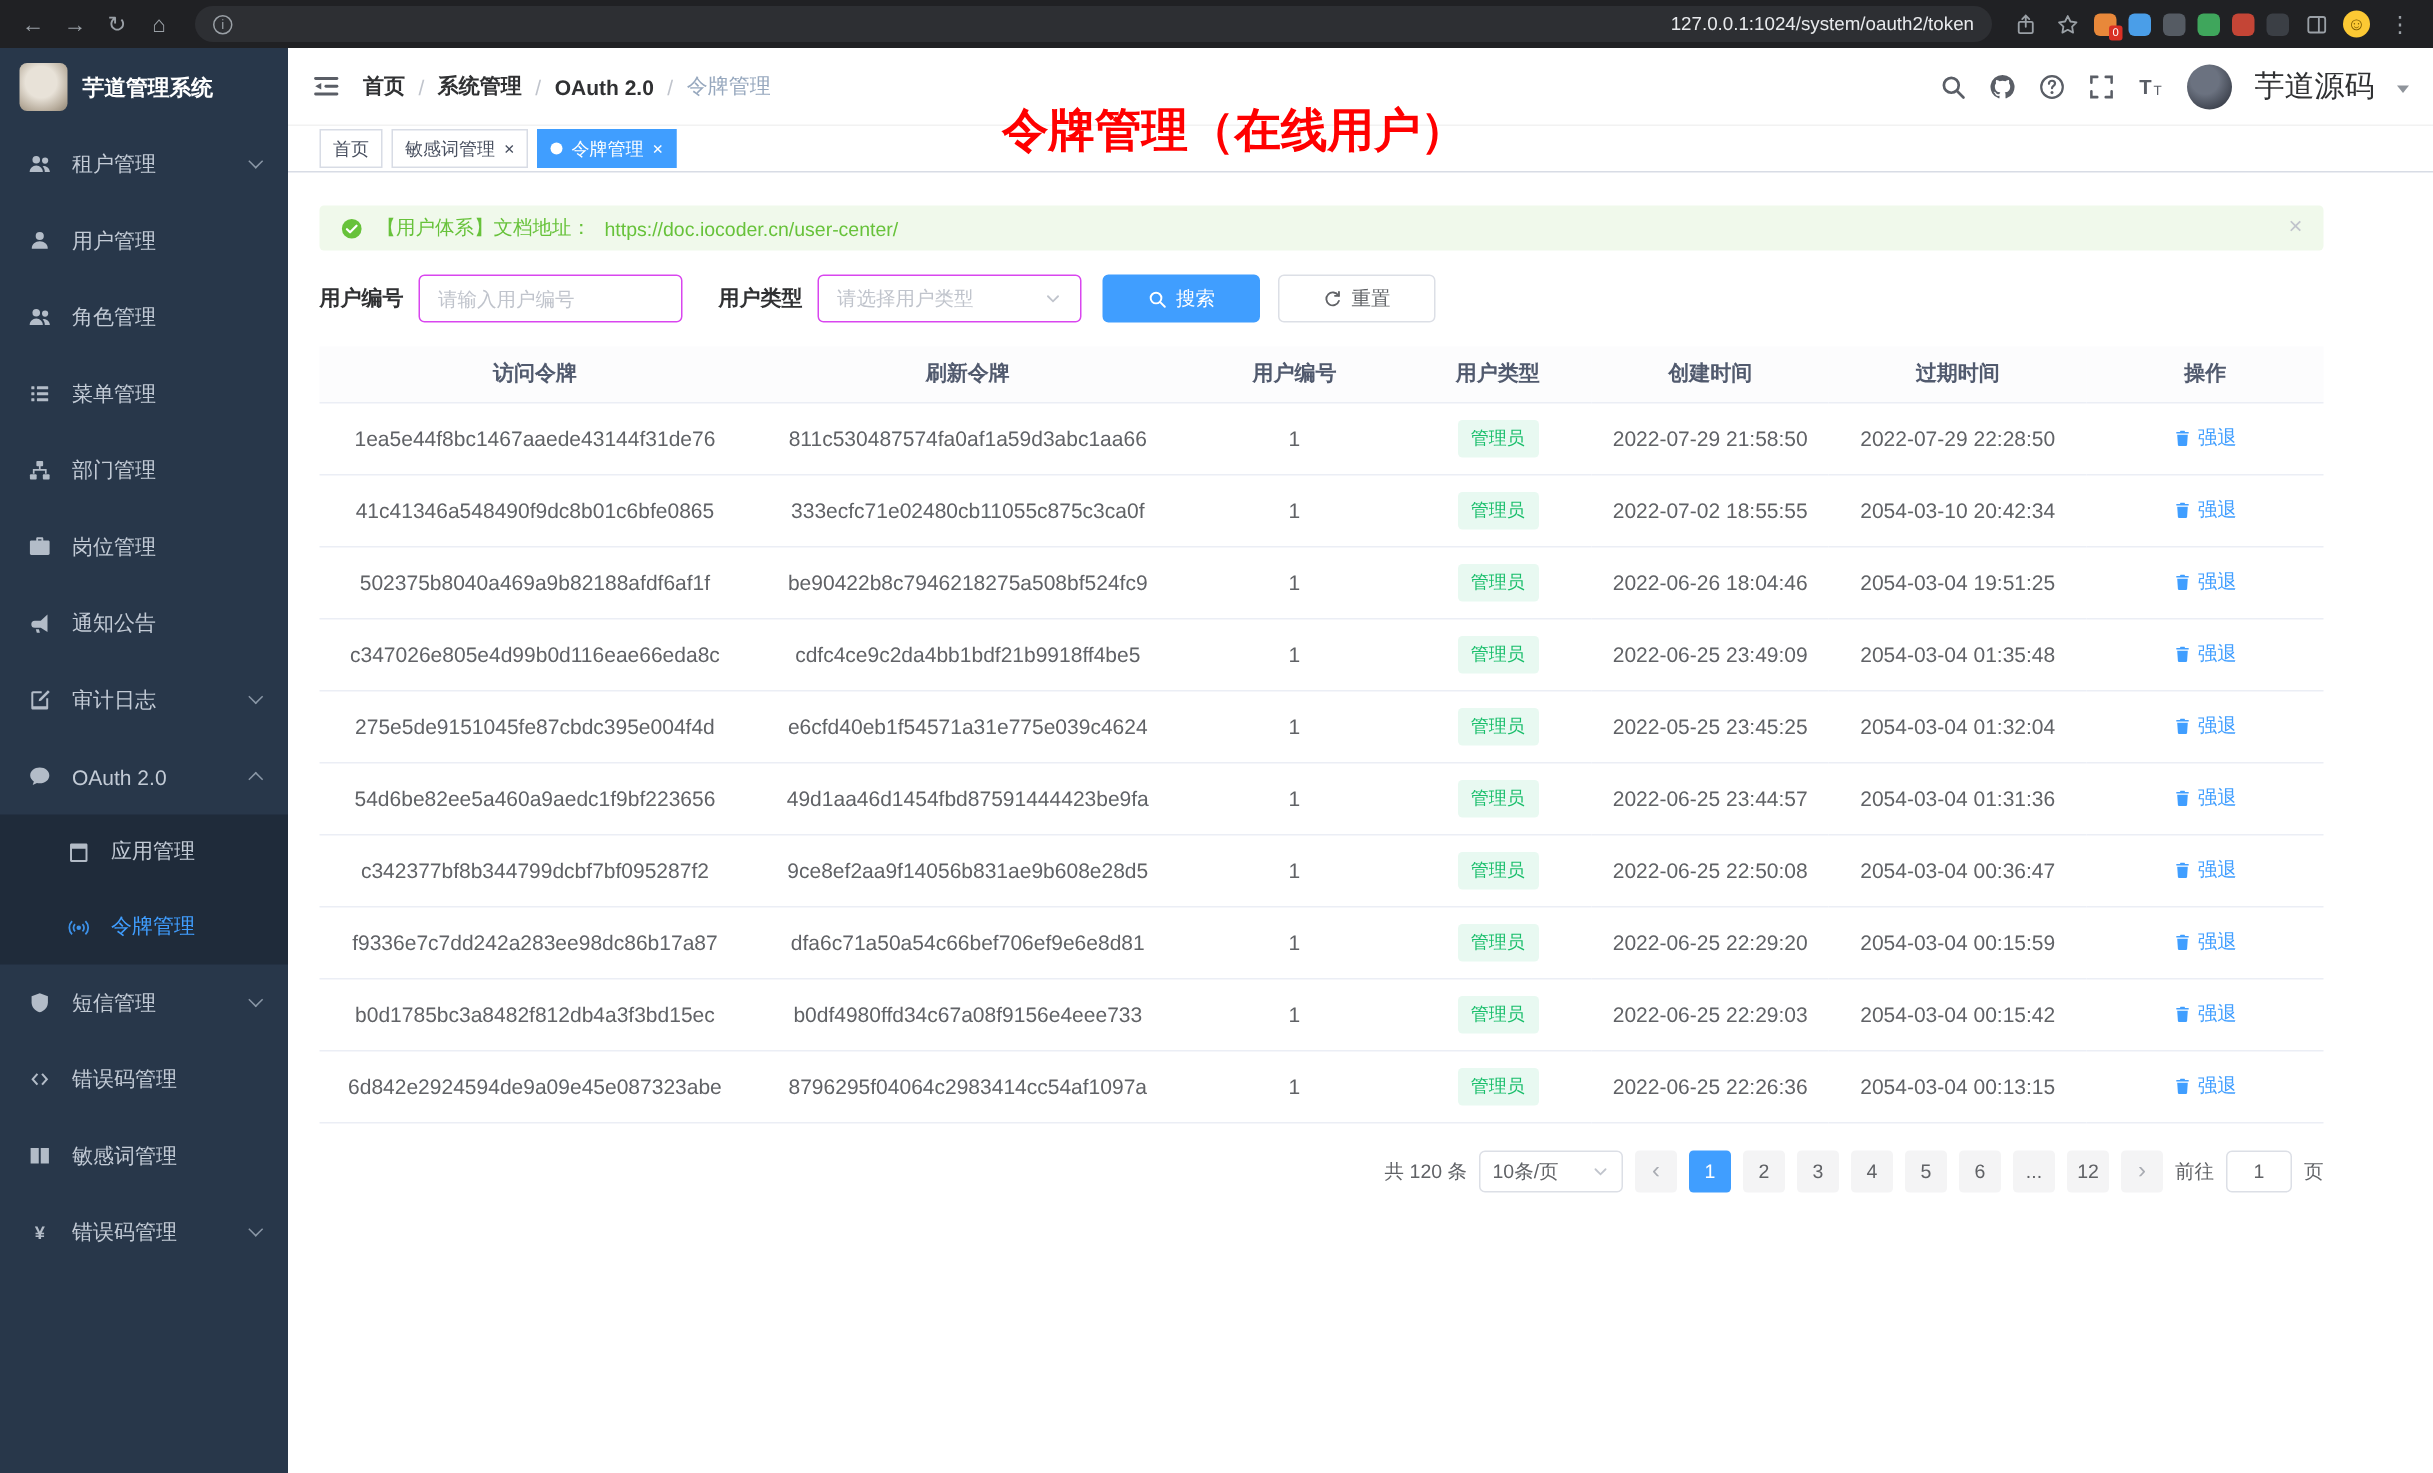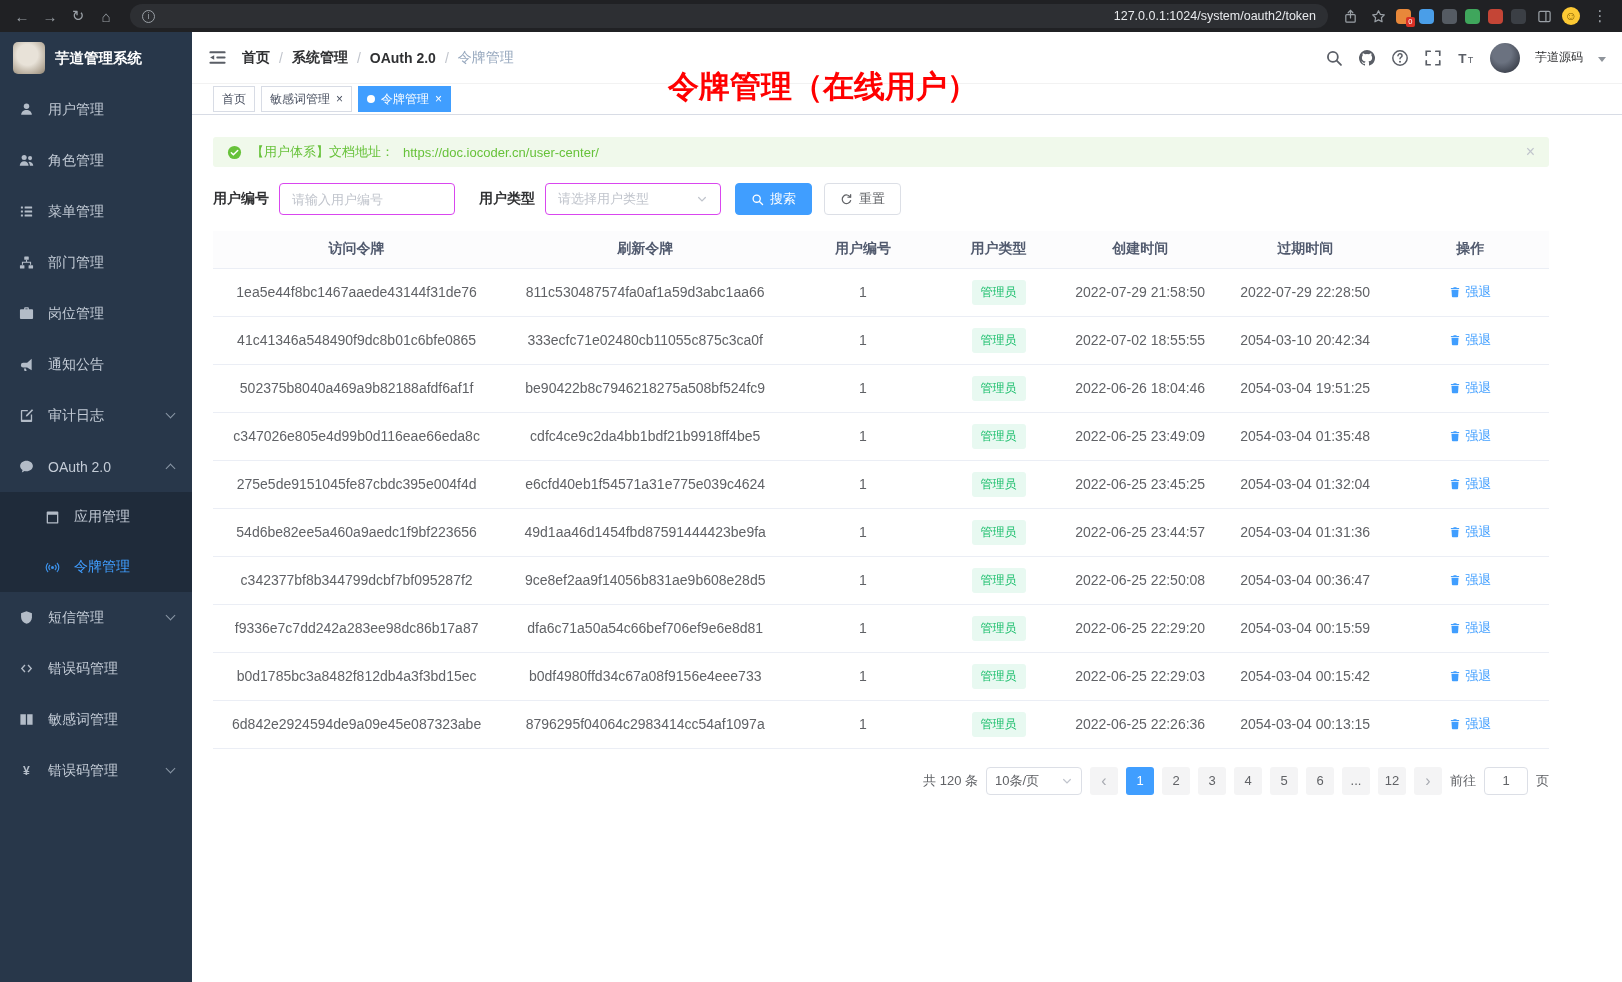--- a/index.html
+++ b/index.html
@@ -43,21 +43,21 @@
   
   .navbar { height:52px; display:flex; align-items:center; padding:0 16px; background:#fff; border-bottom:1px solid #f2f2f2; }
   .hamburger { width:19px; height:19px; color:#5a5e66; margin-right:15px; cursor:pointer; flex-shrink:0; }
   .breadcrumb { display:flex; align-items:center; gap:9px; font-size:14px; color:#303133; font-weight:bold; }
   .breadcrumb .sep { color:#c0c4cc; font-weight:normal; }
   .breadcrumb .last { color:#97a8be; font-weight:normal; }
   .nav-right { margin-left:auto; display:flex; align-items:center; gap:15px; color:#5a5e66; }
   #nav-icons { display:contents; }
   .nic { width:18px; height:18px; cursor:pointer; flex-shrink:0; }
   .avatar { width:30px; height:30px; border-radius:50%; background:radial-gradient(circle at 40% 35%, #6b7280 0 35%, #3a3f4a 80%); cursor:pointer; flex-shrink:0; }
-  .uname { font-size:12px; color:#303133; cursor:pointer; }
+  .uname { font-size:20px; color:#303133; cursor:pointer; }
   .caret { width:0; height:0; border-left:4.5px solid transparent; border-right:4.5px solid transparent; border-top:5.5px solid #8f949b; margin-top:3px; cursor:pointer; }
 
   
   .tags { height:31px; display:flex; align-items:center; gap:6px; padding:0 21px; background:#fff; border-bottom:1px solid #d8dce5; }
   .tag-item { height:26px; border:1px solid #d8dce5; background:#fff; color:#495060; font-size:12px; display:inline-flex; align-items:center; gap:6px; padding:0 8px; cursor:pointer; white-space:nowrap; }
   .tag-item.active { background:var(--accent,#409eff); border-color:var(--accent,#409eff); color:#fff; }
   .tag-dot { width:8px; height:8px; border-radius:50%; background:#fff; }
   .tag-close { font-size:12px; line-height:1; }
 
   
@@ -70,21 +70,21 @@
   .alert-close { margin-left:auto; color:#c0c4cc; font-size:16px; cursor:pointer; }
 
   .filters { display:flex; align-items:center; margin-top:16px; }
   .f-label { font-weight:bold; color:#303133; font-size:14px; margin-right:10px; white-space:nowrap; }
   .f-label.ml { margin-left:24px; }
   .f-input, .f-select { width:176px; height:32px; border:1px solid #d946ef; border-radius:4px; background:#fff; font-size:13px; color:#606266; padding:0 12px; font-family:inherit; }
   .f-input::placeholder { color:#c0c4cc; }
   .f-select { display:flex; align-items:center; justify-content:space-between; cursor:pointer; }
   .f-placeholder { color:#c0c4cc; }
   .sel-caret { width:12px; height:12px; color:#c0c4cc; flex-shrink:0; }
-  .btn { height:32px; border-radius:4px; font-size:13px; display:inline-flex; align-items:center; gap:6px; padding:0 15px; cursor:pointer; font-family:inherit; }
+  .btn { height:32px; border-radius:4px; font-size:13px; display:inline-flex; align-items:center; gap:6px; padding:0 29px; cursor:pointer; font-family:inherit; }
   .btn-primary { background:var(--accent,#409eff); border:1px solid var(--accent,#409eff); color:#fff; margin-left:14px; }
   .btn-plain { background:#fff; border:1px solid #dcdfe6; color:#606266; margin-left:12px; }
   .bic { width:13px; height:13px; flex-shrink:0; }
 
   table { width:100%; border-collapse:collapse; margin-top:16px; font-size:14px; color:#606266; table-layout:fixed; }
   th { height:37px; font-weight:bold; color:#515a6e; background:#fcfcfd; border-bottom:1px solid #ebeef5; text-align:center; }
   td { height:48px; border-bottom:1px solid #ebeef5; text-align:center; white-space:nowrap; overflow:hidden; }
   .tag-success { display:inline-block; padding:4px 9px; border-radius:3px; background:var(--tag-bg,#e8f9f1); color:var(--tag-text,#19be6b); font-size:12px; }
   .act-link { color:var(--accent,#409eff); font-size:13px; display:inline-flex; align-items:center; gap:4px; cursor:pointer; }
   .act-link .bic { width:12px; height:12px; }
@@ -135,20 +135,32 @@
 </div>
 
 <div class="app">
   <aside class="sidebar">
     <div class="logo">
       <span class="logo-img"></span>
       <span class="logo-text">芋道管理系统</span>
     </div>
     <nav id="menu">
         <div class="menu-item">
+          <span class="mi-icon" data-icon="users">
+            <svg viewBox="0 0 16 16" fill="currentColor">
+              <circle cx="5.5" cy="4.8" r="2.7"></circle>
+              <path d="M.8 13.5c0-2.6 2.1-4.7 4.7-4.7s4.7 2.1 4.7 4.7z"></path>
+              <circle cx="11.8" cy="5.4" r="2.2"></circle>
+              <path d="M11.2 9.3c2.2.3 3.9 2.1 4 4.2h-3.6c0-1.6-.6-3-1.6-4z"></path>
+            </svg>
+          </span>
+          <span class="mi-label">租户管理</span>
+          <span class="chev"></span>
+        </div>
+        <div class="menu-item">
           <span class="mi-icon" data-icon="user">
             <svg viewBox="0 0 16 16" fill="currentColor">
               <circle cx="8" cy="4.6" r="2.9"></circle>
               <path d="M2.3 13.6c0-3.1 2.6-5.2 5.7-5.2s5.7 2.1 5.7 5.2z"></path>
             </svg>
           </span>
           <span class="mi-label">用户管理</span>
         </div>
         <div class="menu-item">
           <span class="mi-icon" data-icon="users">
@@ -473,21 +485,21 @@
                       </svg>
                     </span>
                     <span>强退</span>
                   </span></td>
               </tr>
               <tr>
                 <td>275e5de9151045fe87cbdc395e004f4d</td>
                 <td>e6cfd40eb1f54571a31e775e039c4624</td>
                 <td>1</td>
                 <td><span class="tag-success">管理员</span></td>
-                <td>2022-06-25 23:45:25</td>
+                <td>2022-05-25 23:45:25</td>
                 <td>2054-03-04 01:32:04</td>
                 <td><span class="act-link">
                     <span class="bic" data-icon="trash">
                       <svg viewBox="0 0 16 16" fill="currentColor">
                         <path d="M6.2 1.6h3.6l.5 1h3.2v1.3H2.5V2.6h3.2zM3.3 5.1h9.4l-.6 8.9c0 .6-.5 1.1-1.1 1.1H5c-.6 0-1.1-.5-1.1-1.1z"></path>
                       </svg>
                     </span>
                     <span>强退</span>
                   </span></td>
               </tr>

